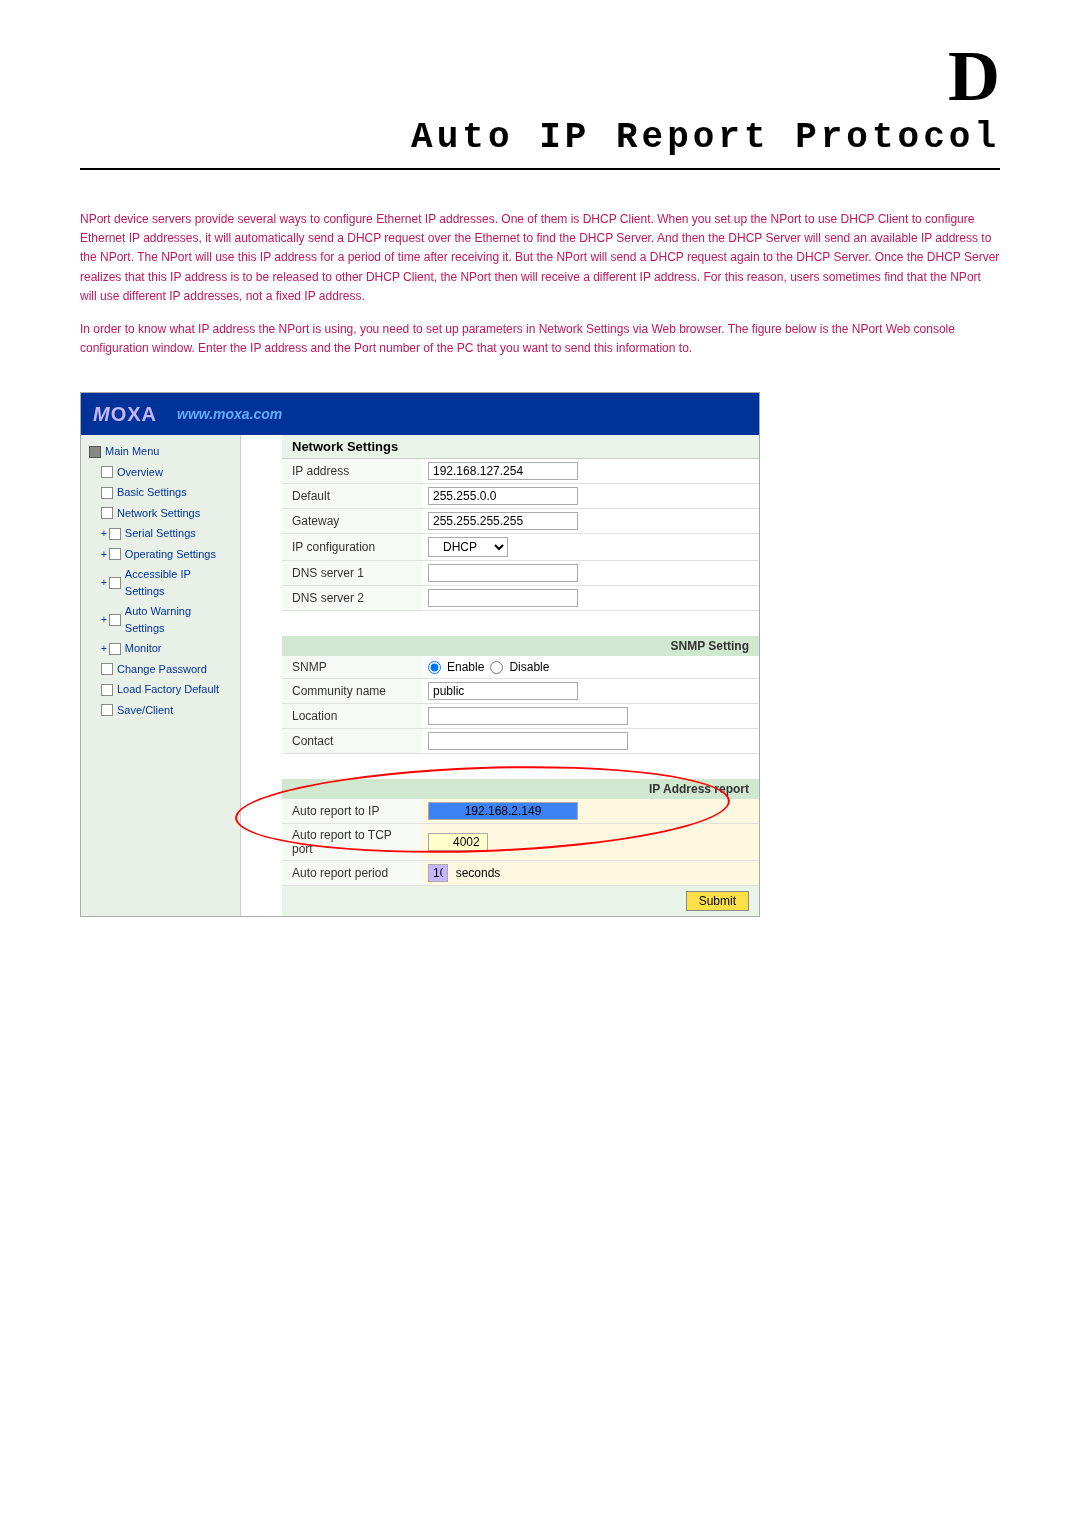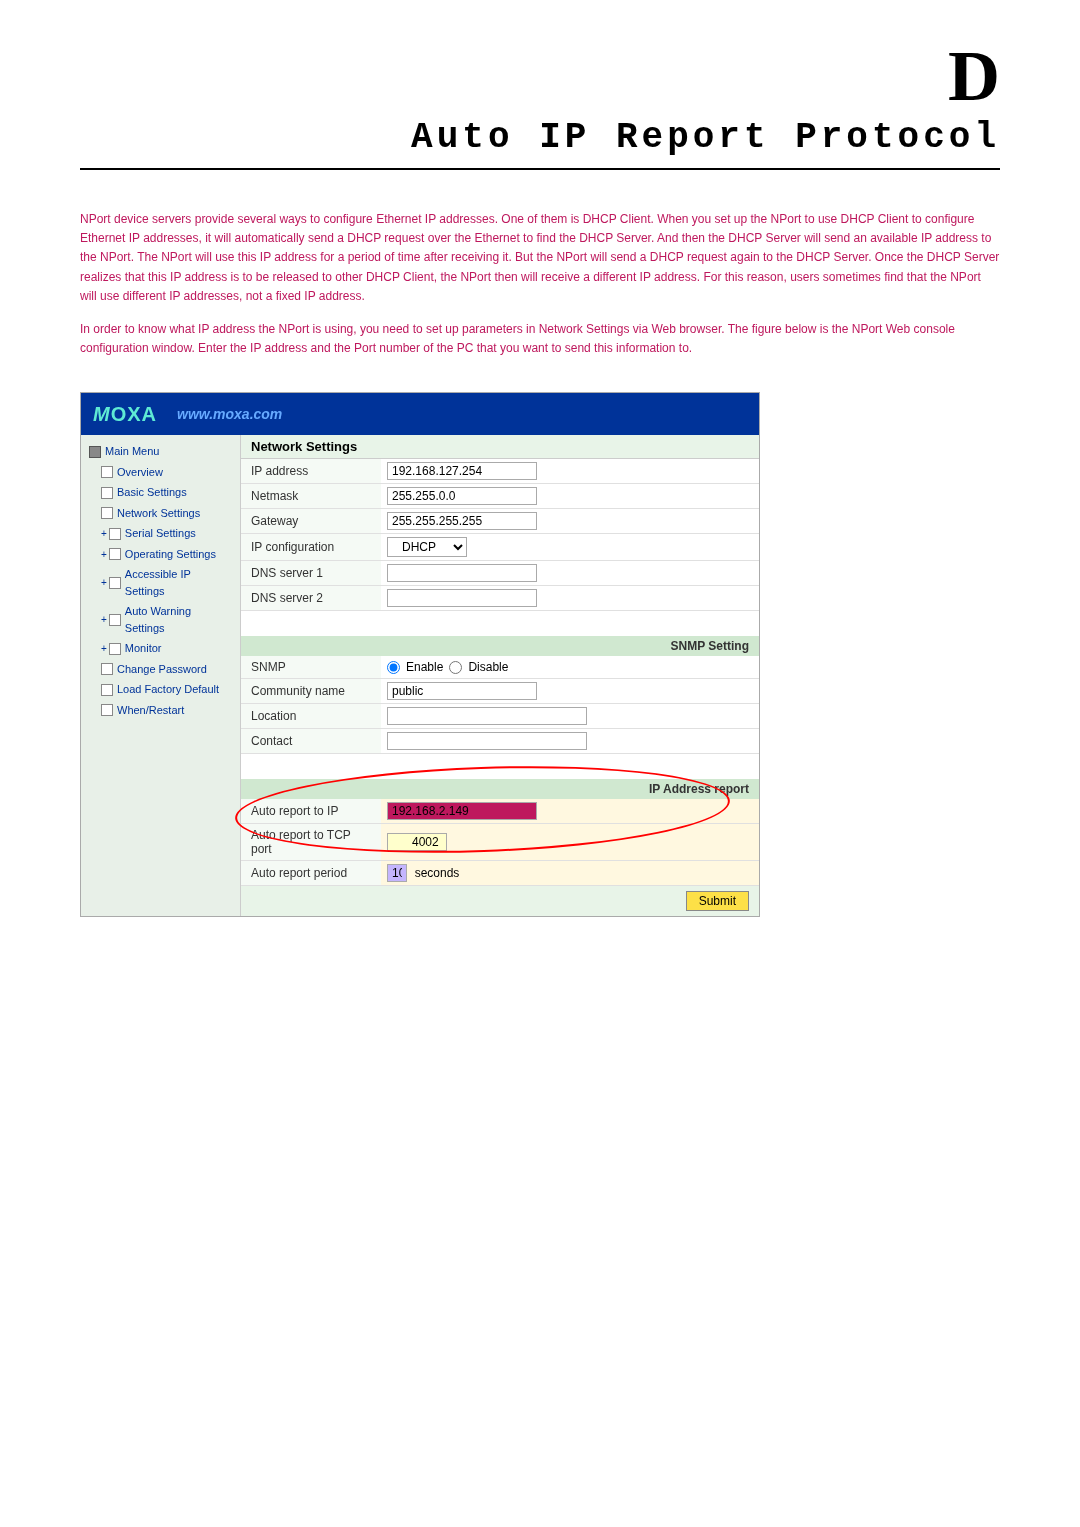--- a/index.html
+++ b/index.html
@@ -61,37 +61,38 @@
 
     
     .moxa-header {
       background: #003399;
       padding: 8px 12px;
       display: flex;
       align-items: center;
       gap: 20px;
     }
     .moxa-logo {
-      color: #5eead4;
+      color: #c4b5fd;
       font-size: 22px;
       font-weight: bold;
       font-family: Arial, sans-serif;
       letter-spacing: 1px;
     }
     .moxa-url {
       color: #66aaff;
       font-size: 14px;
       font-style: italic;
       font-weight: bold;
     }
 
     
     .content-area {
       display: flex;
       background: #fff;
+      gap: 41px;
     }
 
     
     .sidebar {
       width: 160px;
       background: #e8f0e8;
       border-right: 1px solid #ccc;
       padding: 6px 4px;
       font-size: 11px;
     }
@@ -313,37 +314,37 @@
           <div class="sidebar-item sidebar-indent">
             <span class="icon-sq-white"></span>
             <span>Change Password</span>
           </div>
           <div class="sidebar-item sidebar-indent">
             <span class="icon-sq-white"></span>
             <span>Load Factory Default</span>
           </div>
           <div class="sidebar-item sidebar-indent">
             <span class="icon-sq-white"></span>
-            <span>When/Restart</span>
+            <span>Save/Client</span>
           </div>
         </div>
 
         <div class="right-panel">
 
           <div class="section-header">Network Settings</div>
           <table class="form-table">
             <tbody>
                 <tr class="form-row">
               <td class="form-label">IP address</td>
               <td class="form-value">
                 <input class="form-input" type="text" value="192.168.127.254" style="">
               </td>
             </tr>
             <tr class="form-row">
-              <td class="form-label">Netmask</td>
+              <td class="form-label">Default</td>
               <td class="form-value">
                 <input class="form-input" type="text" value="255.255.0.0" style="">
               </td>
             </tr>
             <tr class="form-row">
               <td class="form-label">Gateway</td>
               <td class="form-value">
                 <input class="form-input" type="text" value="255.255.255.255" style="">
               </td>
             </tr>
@@ -405,21 +406,21 @@
             </tr>
           </tbody>
             </table>
 
           <div class="sub-section-header">IP Address report</div>
           <table class="form-table">
             <tbody>
                 <tr class="form-row highlighted-row">
               <td class="form-label">Auto report to IP</td>
               <td class="form-value">
-                <input class="form-input" type="text" value="192.168.2.149" style="background: #be185d;">
+                <input class="form-input" type="text" value="192.168.2.149" style="background: #3b82f6; text-align: center;">
               </td>
             </tr>
             <tr class="form-row highlighted-row">
               <td class="form-label">Auto report to TCP port</td>
               <td class="form-value">
                 <input class="form-input" type="text" value="4002" style="background: rgb(255, 255, 204); width: 60px; padding-left: 24px;">
               </td>
             </tr>
             <tr class="form-row highlighted-row">
               <td class="form-label">Auto report period</td>

